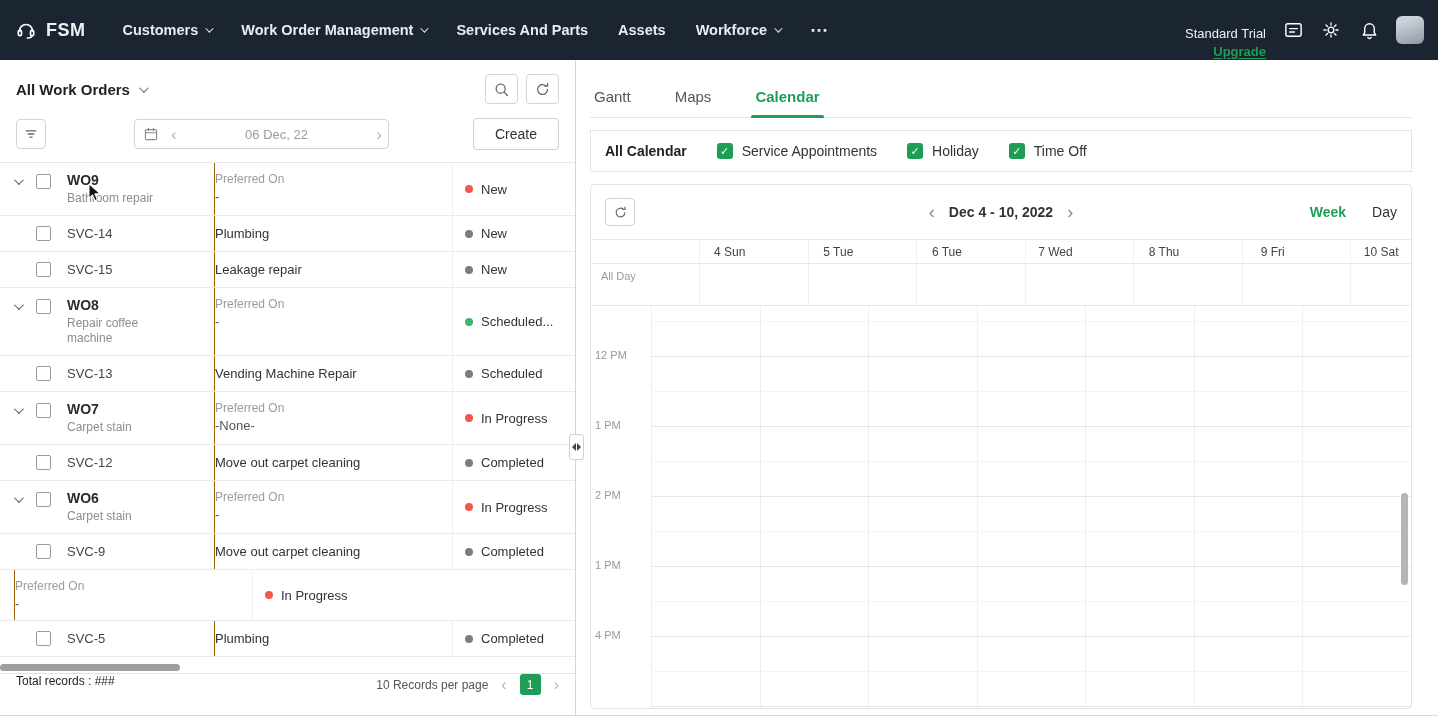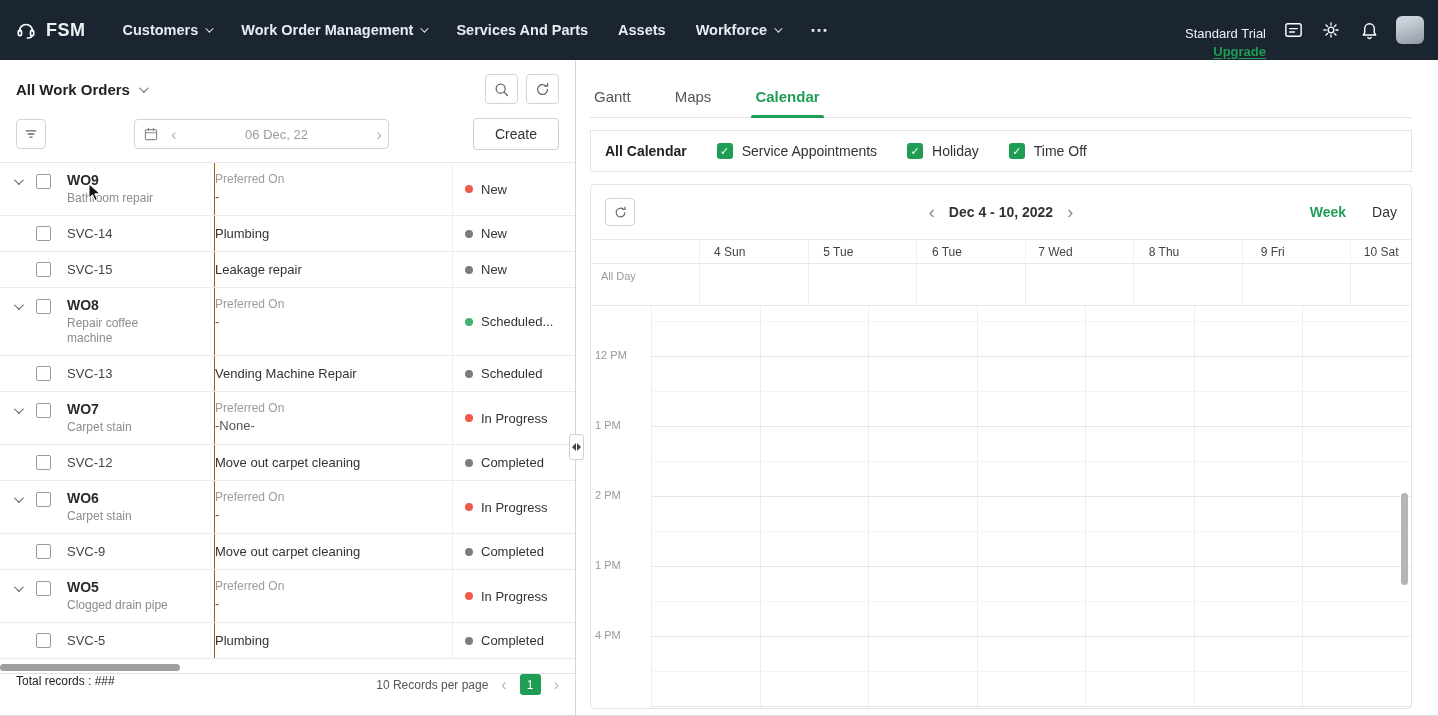--- a/index.html
+++ b/index.html
@@ -383,30 +383,20 @@
           <div class="c2">
               <span class="sname">Move out carpet cleaning</span>
             </div>
           <div class="c3">
             <span class="dot" style="background: rgb(125, 125, 125);"></span>
             <span class="stxt">Completed</span>
           </div>
         </div>
 
         <div class="row parent">
-          <div class="c1">
-            <span class="rchev">
-                <span class="chev"></span>
-              </span>
-            <span class="cb"></span>
-            <div>
-              <div class="wid">WO5</div>
-              <div class="wname">Clogged drain pipe</div>
-            </div>
-          </div>
           <div class="c2">
             <div class="plabel">Preferred On</div>
             <div class="pval">-</div>
           </div>
           <div class="c3">
             <span class="dot" style="background: rgb(242, 89, 75);"></span>
             <span class="stxt">In Progress</span>
           </div>
         </div>
 

